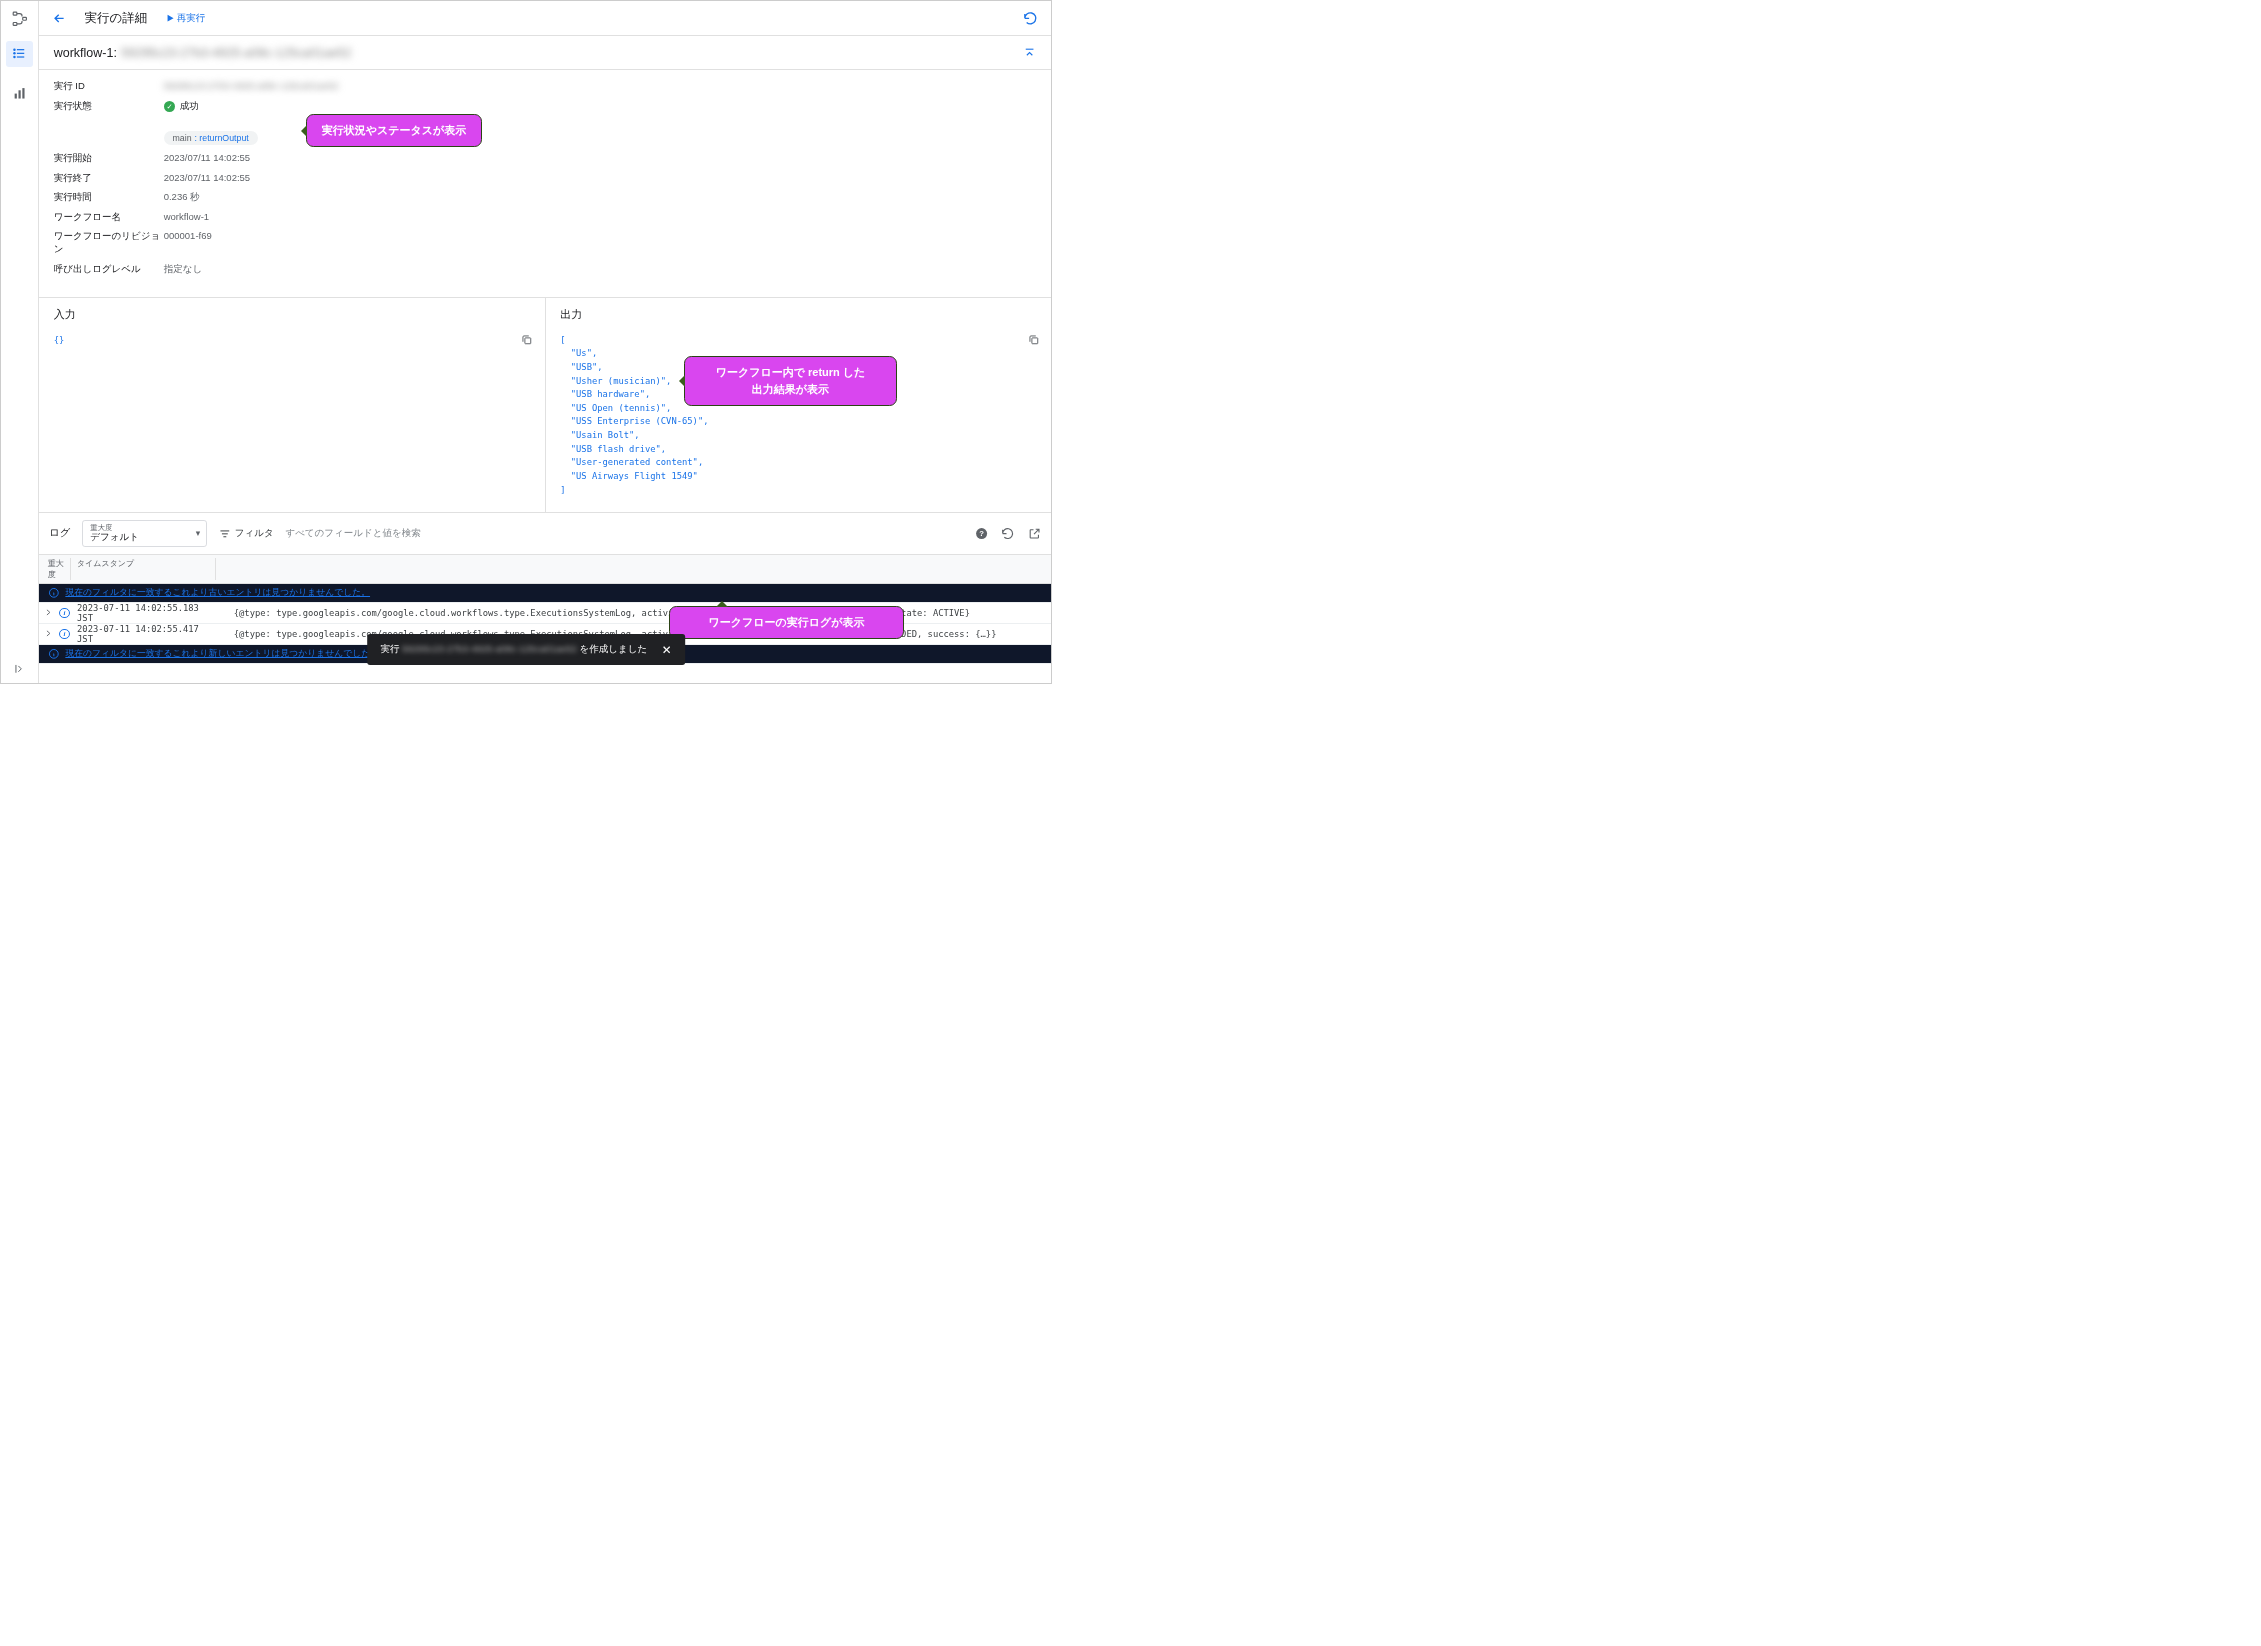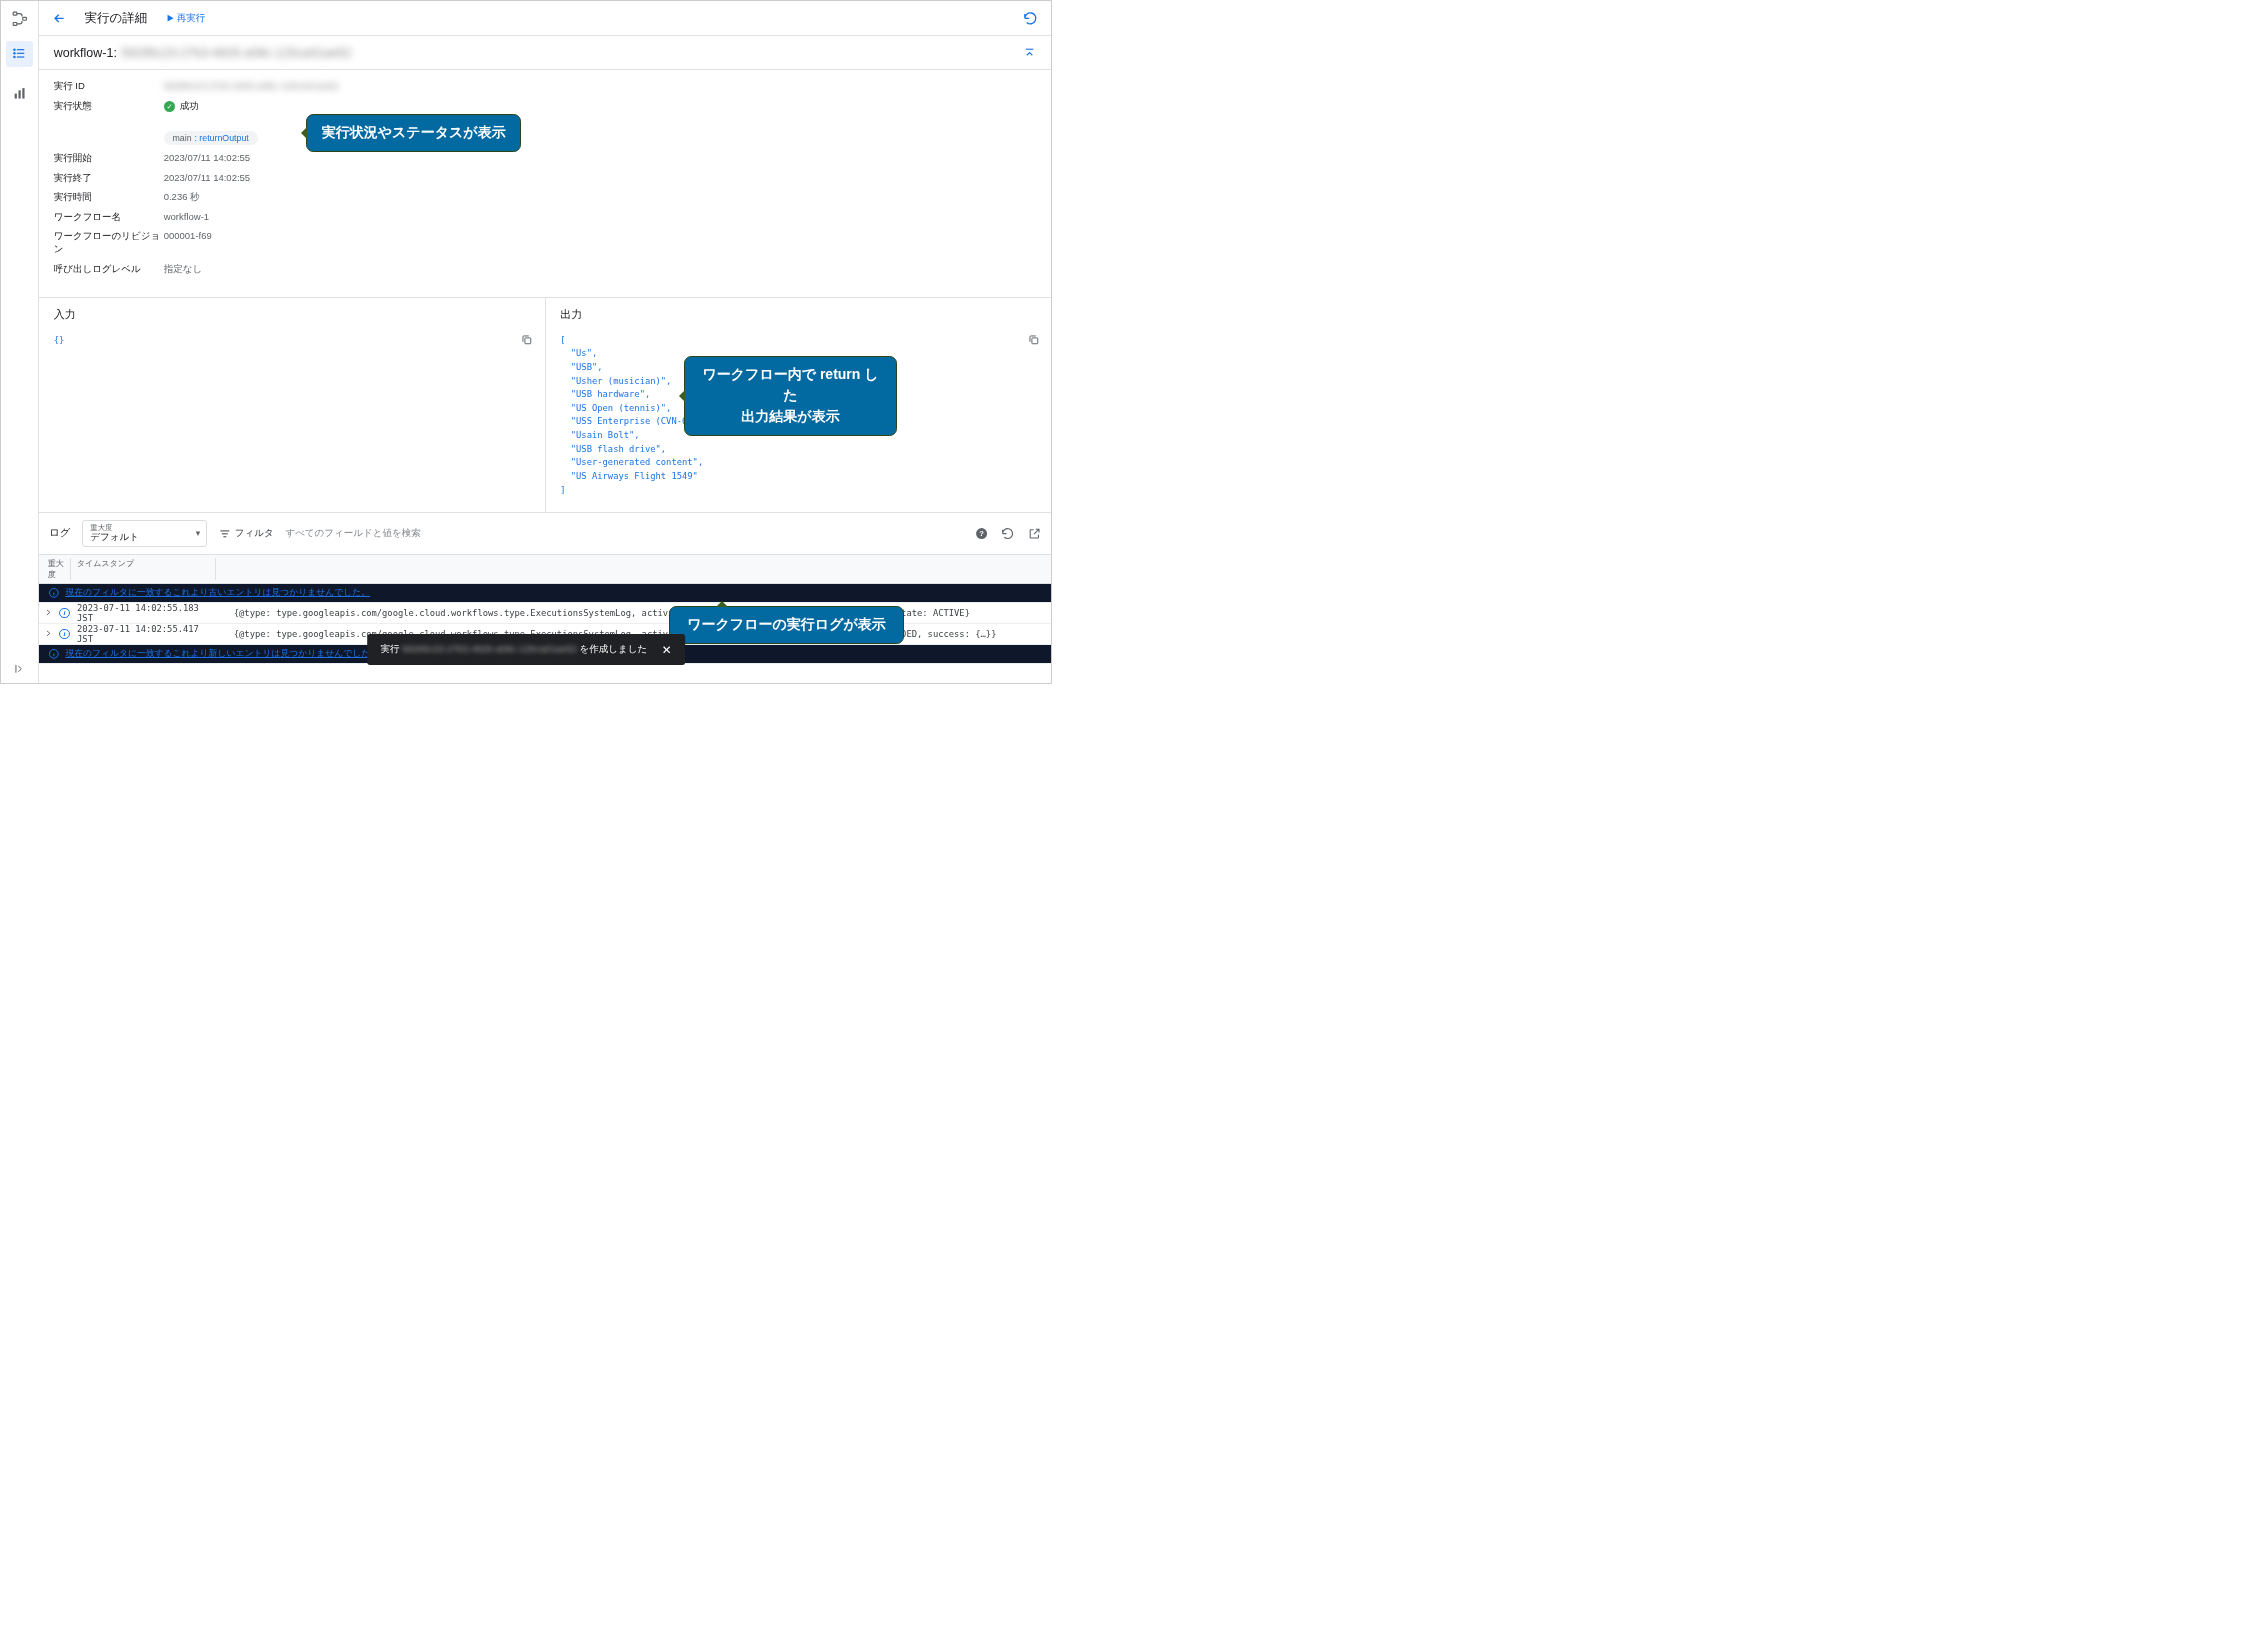--- a/index.html
+++ b/index.html
@@ -58,21 +58,21 @@
 .log-table-head .col-ts { width:145px; padding-left:5.9px; border-right:0.7px solid #e0e0e0;}
 .log-table-head .col-sum { flex:1; padding-left:5.9px;}
 .log-row { display:flex; align-items:center; font-size:8.8px; border-bottom:0.7px solid #eceff1; min-height:19px;}
 .log-row.info-row { background:#0f172a; color:#1a73e8;text-decoration:underline;}
 .log-row.info-row .info-icon { color:#1a73e8; margin:0 5.9px 0 8.8px;}
 .log-row .expand-col { width:19px; display:flex; justify-content:center; color:#5f6368; cursor:pointer;}
 .log-row .sev-col { width:13.2px; display:flex; justify-content:center;}
 .log-row .sev-dot-i { width:10.3px; height:10.3px; border-radius:50%; border:1.1px solid #1a73e8; color:#1a73e8; display:inline-flex; align-items:center; justify-content:center; font-size:7px; font-weight:bold; font-family:serif; font-style:italic;}
 .log-row .ts-col { width:145px; padding-left:5.9px; font-family:"Consolas","Menlo",monospace; color:#3c4043;}
 .log-row .sum-col { flex:1; padding-left:17.6px; font-family:"Consolas","Menlo",monospace; color:#3c4043; white-space:nowrap; overflow:hidden; text-overflow:ellipsis;}
-.callout { position:absolute; background:#0369a1; color:#fff; border:1.5px solid #2b4415; border-radius:7.3px; padding:7.3px 14.7px; font-size:14px; font-weight:bold; text-align:center; line-height:1.5;}
+.callout { position:absolute; background:#d946ef; color:#fff; border:1.5px solid #2b4415; border-radius:7.3px; padding:7.3px 14.7px; font-size:11px; font-weight:bold; text-align:center; line-height:1.5;}
 .callout.c1 { left:305px; top:113px;}
 .callout.c1::before { content:""; position:absolute; left:-11.7px; top:50%; transform:translateY(-50%); border:6.6px solid transparent; border-right-color:#3a5e1d;}
 .callout.c2 { left:683px; top:355px; width:213px;}
 .callout.c2::before { content:""; position:absolute; left:-11.7px; top:50%; transform:translateY(-50%); border:6.6px solid transparent; border-right-color:#3a5e1d;}
 .callout.c3 { left:668px; top:605px; width:235px;}
 .callout.c3::before { content:""; position:absolute; left:46px; top:-12.5px; border:6.6px solid transparent; border-bottom-color:#3a5e1d;}
 .toast { position:absolute; left:50%; transform:translateX(-50%); bottom:17.6px; background:#202124; color:#fff; border-radius:2.9px; padding:8.8px 13.2px; display:flex; align-items:center; gap:14.7px; font-size:9.5px; min-width:294px;}
 .toast .toast-blur { filter:blur(2.9px); color:#aaa;}
 .toast .close { margin-left:auto; cursor:pointer; font-size:11.7px;}
 svg { display:block;}

